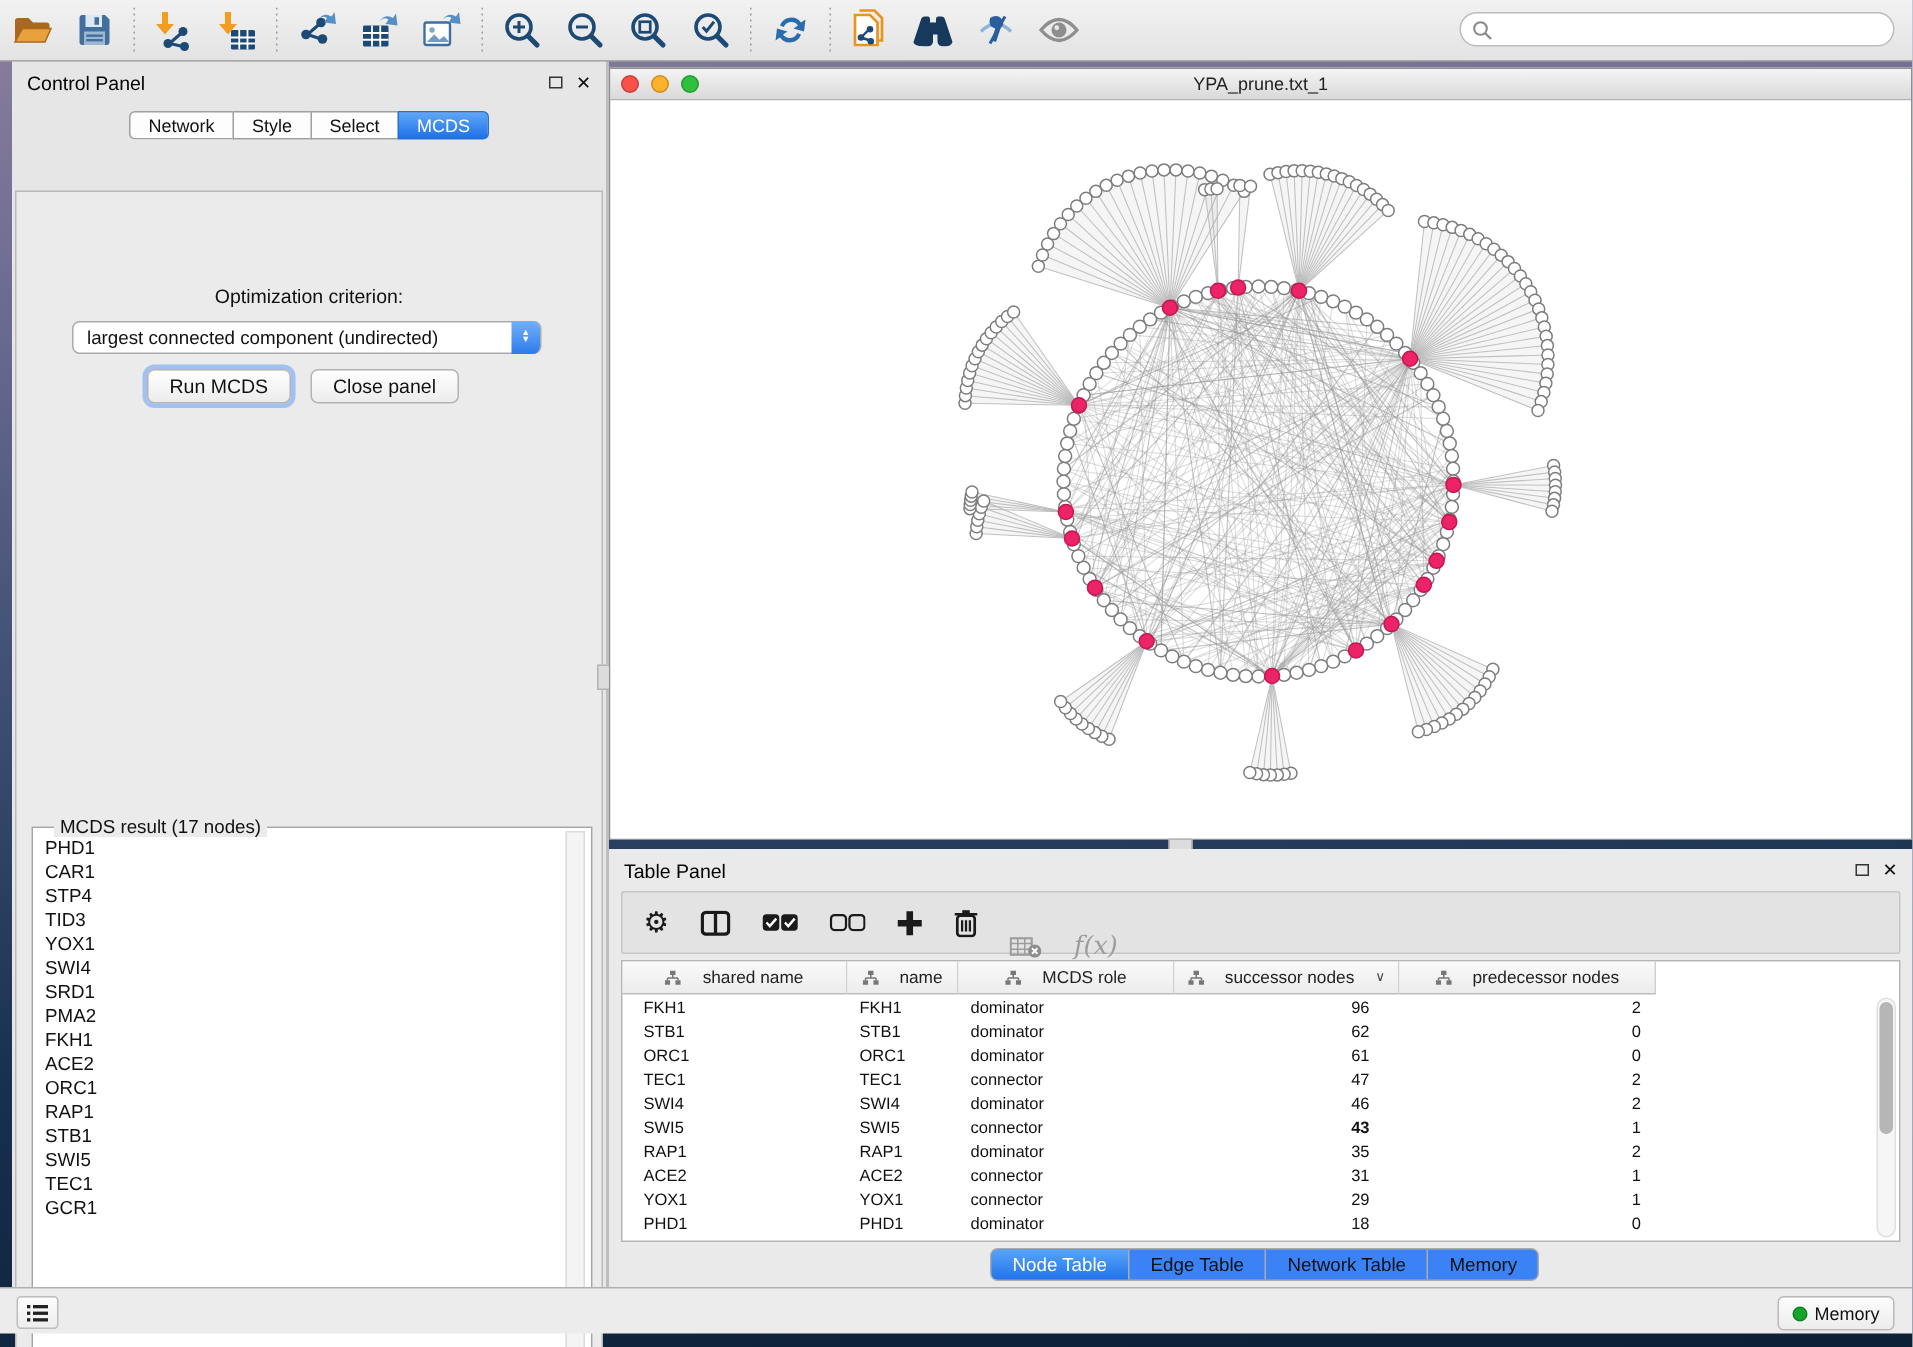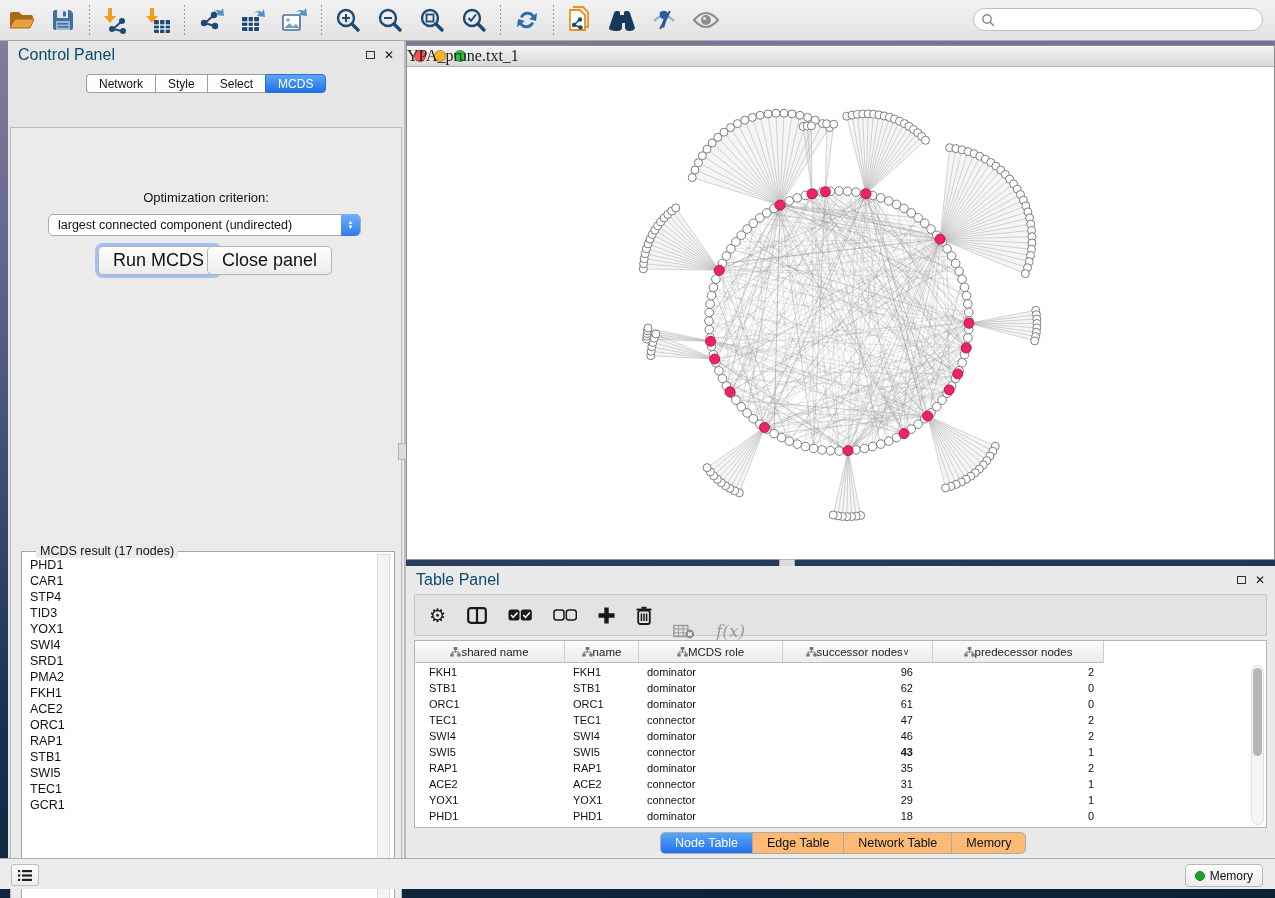--- a/index.html
+++ b/index.html
@@ -22,42 +22,42 @@
     display:flex; align-items:center; padding-left:7px; }
   .searchbox input { border:none; outline:none; flex:1; font-size:12px; background:transparent; }
 
   
   .left-sliver { left:0; top:41px; width:8px; height:848px; }
 
   
   .cpanel { left:8px; top:41px; width:396px; height:817px; background:#e6e6e6; }
   .panel-head { position:absolute; left:0; top:0; width:100%; height:28px;
     display:flex; align-items:center; padding:0 10px; }
-  .panel-title { font-size:16px; color:#0c4a6e; }
+  .panel-title { font-size:13px; color:#000000; }
   .win-btns { margin-left:auto; display:flex; align-items:center; gap:9px; }
   .float-ico { width:9px; height:8px; border:1.5px solid #333; display:inline-block; background:#fff0; }
   .close-ico { font-size:12px; font-weight:bold; color:#111; line-height:10px; }
   .cp-tabs { position:absolute; left:78px; top:33px; height:19px; display:flex; }
   .cp-tab { font-size:12px; padding:2px 12px 3px; background:#fdfdfd; border:1px solid #9f9f9f;
     border-right:none; color:#111; }
   .cp-tab:first-child { border-top-left-radius:4px; border-bottom-left-radius:4px; }
   .cp-tab:last-child { border-right:1px solid #9f9f9f; border-top-right-radius:4px; border-bottom-right-radius:4px; }
   .cp-tab.active { background:linear-gradient(#5fa7f7,#2071e8); color:#fff; border-color:#2a6fd4; }
   .cp-box { position:absolute; left:2px; top:51px; width:392px; height:801px;
     background:#ebebeb; border:1px solid #b9b9b9;margin-top:35px; }
   .opt-label { position:absolute; left:0; top:62px; width:100%; text-align:center;
     font-size:13px; color:#111; }
   .dropdown { position:absolute; left:37px; top:86px; width:313px; height:22px; background:#fff;
     border:1px solid #ababab; border-radius:5px; display:flex; align-items:center;
     font-size:12.5px; padding-left:9px; color:#111; }
   .dd-step { margin-left:auto; width:19px; height:22px; border-radius:0 5px 5px 0;
     background:linear-gradient(#71b1f9,#2e7bed); display:flex; flex-direction:column;
     align-items:center; justify-content:center; color:#fff; font-size:6px; line-height:5px; }
   .btn { background:linear-gradient(#ffffff,#ececec); border:1px solid #b4b4b4; border-radius:5px;
-    font-size:18px; color:#111; padding:3px 14px; }
+    font-size:13px; color:#111; padding:3px 14px; }
   .run-btn { position:absolute; left:87px; top:118px; box-shadow:0 0 0 3px rgba(110,165,245,.6); }
   .close-btn { position:absolute; left:196px; top:118px; }
   .groupbox { position:absolute; left:10px; top:423px; width:374px; height:365px;
     border:1px solid #a5a5a5; background:#fff; }
   .groupbox-title { position:absolute; left:14px; top:-8px; background:#ebebeb;
     padding:0 4px; font-size:12.5px; color:#111; }
   .mcds-list { position:absolute; left:1px; top:5px; width:356px; height:353px;
     overflow:hidden; padding-left:7px; }
   .mcds-item { font-size:12.5px; line-height:16px; color:#111; }
   .list-scroll { position:absolute; right:4px; top:2px; width:13px; height:358px;
@@ -71,48 +71,48 @@
     border:1px solid #b3b3b3; }
 
   
   .netframe { left:406px; top:45px; width:869px; height:515px; background:#fff;
     border:1px solid #8f8f8f; }
   .net-titlebar { position:absolute; left:0; top:0; width:100%; height:21px;
     background:linear-gradient(#f4f4f4,#d9d9d9); border-bottom:1px solid #b3b3b3;
     display:flex; align-items:center; }
   .lights { display:flex; gap:8px; margin-left:7px; }
   .light { width:12px; height:12px; border-radius:50%; }
-  .net-title { position:absolute; left:0; width:100%; font-size:16px; color:#222;font-family:Liberation Serif, serif; }
+  .net-title { position:absolute; left:0; width:100%; text-align:center; font-size:12px; color:#222; }
   .net-canvas { position:absolute; left:0; top:21px; width:867px; height:492px; background:#fff; }
 
   
   .tpanel { left:406px; top:566px; width:869px; height:292px; background:#eaeaea; }
   .tp-toolbar { position:absolute; left:8px; top:28px; width:853px; height:42px;
     background:#e3e3e3; border:1px solid #c6c6c6; border-radius:2px;
     display:flex; align-items:center; padding-left:14px; }
   .tp-ico { margin-right:21px; display:flex; align-items:center; justify-content:center;
     height:26px; color:#1a1a1a; }
   .tp-ico.disabled { color:#9c9c9c;margin-top:32px; }
   .gear-glyph { font-size:19px; font-family:"DejaVu Sans",sans-serif; }
   .fx-glyph { font-family:"DejaVu Serif",serif; font-style:italic; font-size:17px; color:#9c9c9c; }
   .tbl { position:absolute; left:8px; top:74px; width:853px; height:188px; background:#fff;
     border:1px solid #b5b5b5; overflow:hidden; }
   .tbl-headrow { position:absolute; left:0; top:0; height:22px; display:flex; }
   .tbl-th { background:linear-gradient(#fafafa,#ececec); border-right:1px solid #cfcfcf;
     border-bottom:1px solid #bdbdbd; display:flex; align-items:center; justify-content:center;
-    gap:0; font-size:11.5px; color:#222; }
+    gap:14px; font-size:11.5px; color:#222; }
   .tbl-rows { position:absolute; left:0; top:23px; }
   .tbl-row { display:flex; height:16px; }
   .tbl-td { font-size:11px; color:#111; line-height:16px; white-space:nowrap; }
   .tbl-scroll { position:absolute; right:2px; top:24px; width:13px; height:160px;
     background:#f6f6f6; border:1px solid #e0e0e0; border-radius:7px; }
   .tbl-thumb { position:absolute; left:1px; top:2px; width:9px; height:88px;
     background:#b6b6b6; border-radius:5px; }
   .tp-tabs { position:absolute; left:254px; top:266px; height:22px; display:flex;
-    border:1px solid #ababab; border-radius:5px; background:#fdba74; overflow:hidden; }
+    border:1px solid #ababab; border-radius:5px; background:#3b82f6; overflow:hidden; }
   .tp-tab { font-size:12.5px; color:#111; padding:3px 14px 0; border-right:1px solid #ababab; }
   .tp-tab:last-child { border-right:none; }
   .tp-tab.active { background:linear-gradient(#58a5f8,#2173ec); color:#fff; }
 
   
   .statusbar { left:0; top:858px; width:1275px; height:31px; background:#ececec;
     border-top:1px solid #b0b0b0; }
   .status-left-btn { position:absolute; left:11px; top:5px; width:28px; height:22px;
     background:linear-gradient(#fdfdfd,#ededed); border:1px solid #bdbdbd; border-radius:3px;
     display:flex; align-items:center; justify-content:center; }

